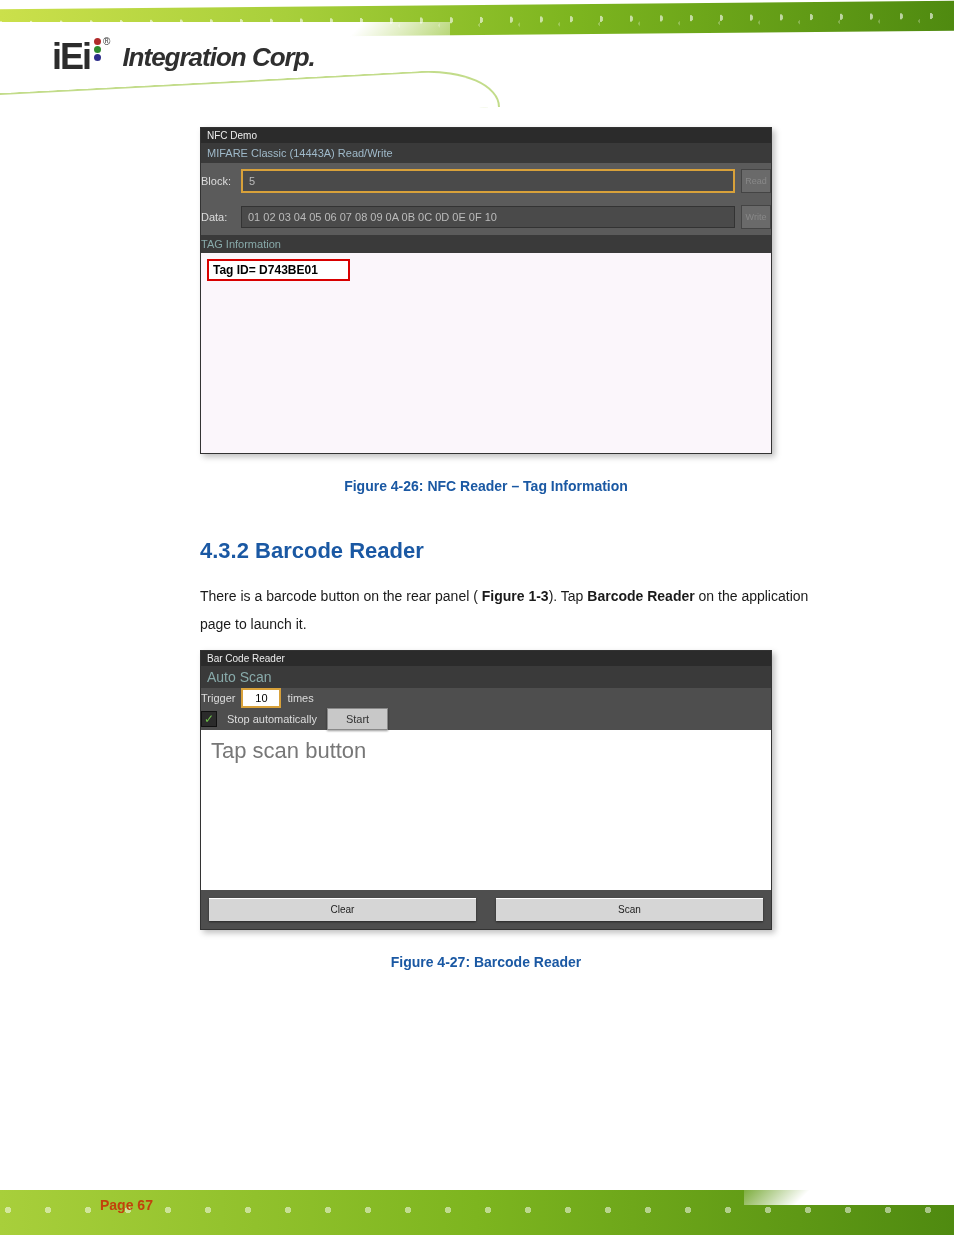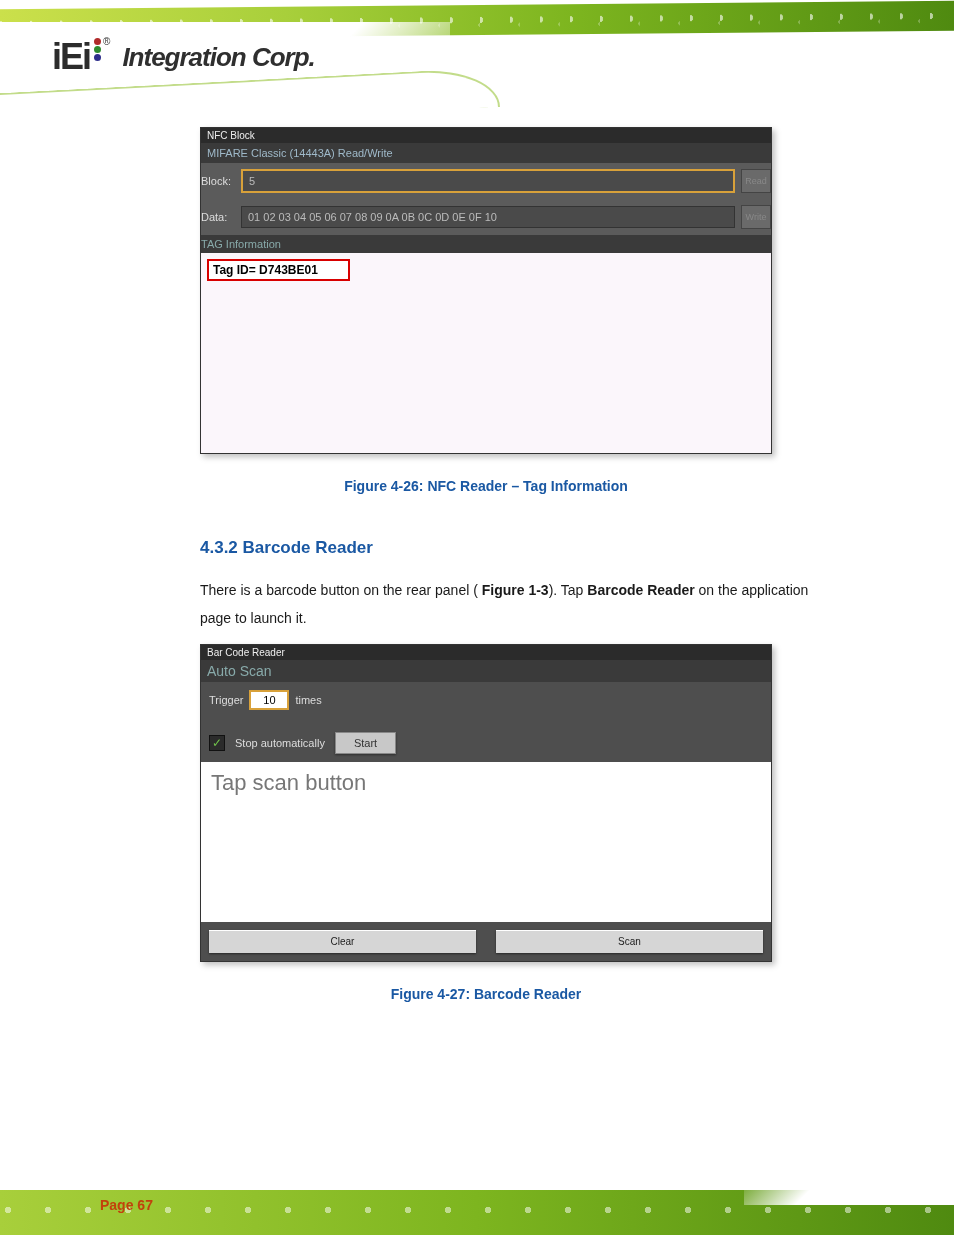--- a/index.html
+++ b/index.html
@@ -154,21 +154,21 @@
     margin: 24px 0 0 0;
     font-size: 14px;
     font-weight: bold;
     color: #1a58a3;
     text-align: center;
     width: 572px;
   }
 
   .section-head {
     margin-top: 44px;
-    font-size: 17px;
+    font-size: 22px;
     font-weight: bold;
     color: #1a58a3;
   }
   .body-para {
     margin-top: 18px;
     font-size: 14px;
     line-height: 2;
     color: #1a1a1a;
     width: 640px;
   }
@@ -190,24 +190,24 @@
     font-size: 10px;
   }
   .bc-autoscan-hdr {
     background: #3a3a3a;
     color: #8aa;
     padding: 3px 6px;
     font-size: 14px;
   }
   .bc-controls {
     background: #4e4e4e;
-    padding: 8px;
+    padding: 0;
     display: flex;
     flex-direction: column;
-    gap: 22px;
+    gap: 0;
     color: #ddd;
   }
   .bc-row1 { display: flex; align-items: center; gap: 6px; }
   .bc-row1 input {
     width: 40px;
     background: #fff;
     border: 2px solid #d8a13a;
     color: #000;
     text-align: center;
     padding: 2px 2px;
@@ -310,21 +310,21 @@
       <span class="reg">®</span>
     </span>
     <span class="logo-text">Integration Corp.</span>
   </div>
   <div class="swoosh-outline"></div>
 </div>
 
 <div class="page">
 
   <div class="nfc-shot">
-    <div class="nfc-titlebar">NFC Block</div>
+    <div class="nfc-titlebar">NFC Demo</div>
     <div class="nfc-subheader">MIFARE Classic (14443A) Read/Write</div>
     <div class="nfc-row">
       <span class="lbl">Block:</span>
       <input class="hl" value="5" style="">
       <div class="btn">Read</div>
     </div>
     <div class="nfc-row">
       <span class="lbl">Data:</span>
       <input value="01 02 03 04 05 06 07 08 09 0A 0B 0C 0D 0E 0F 10" style="">
       <div class="btn">Write</div>

